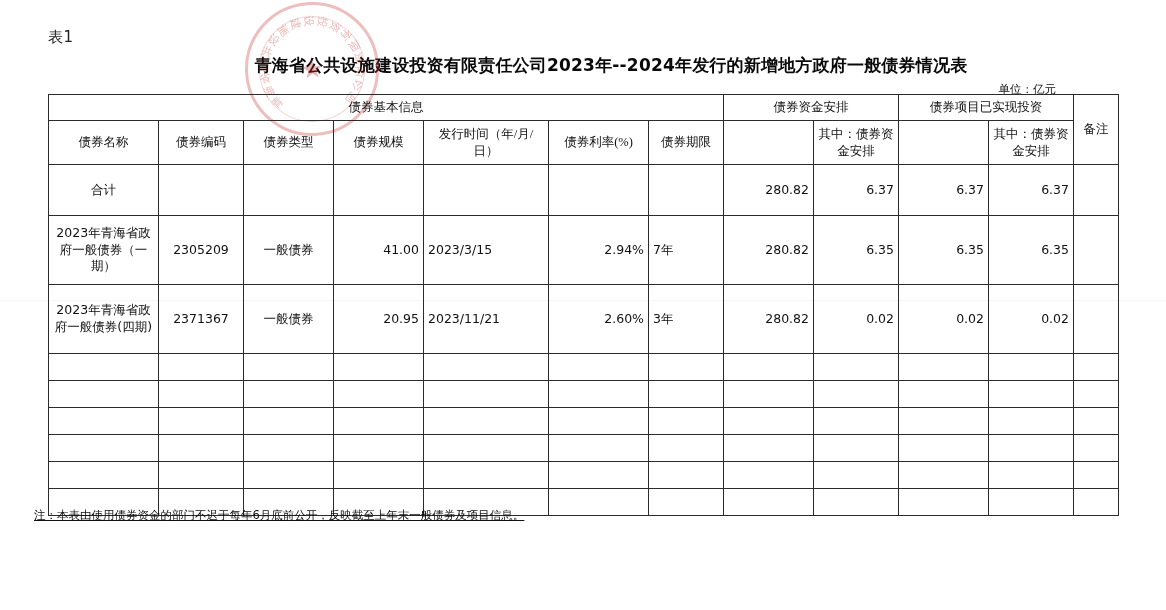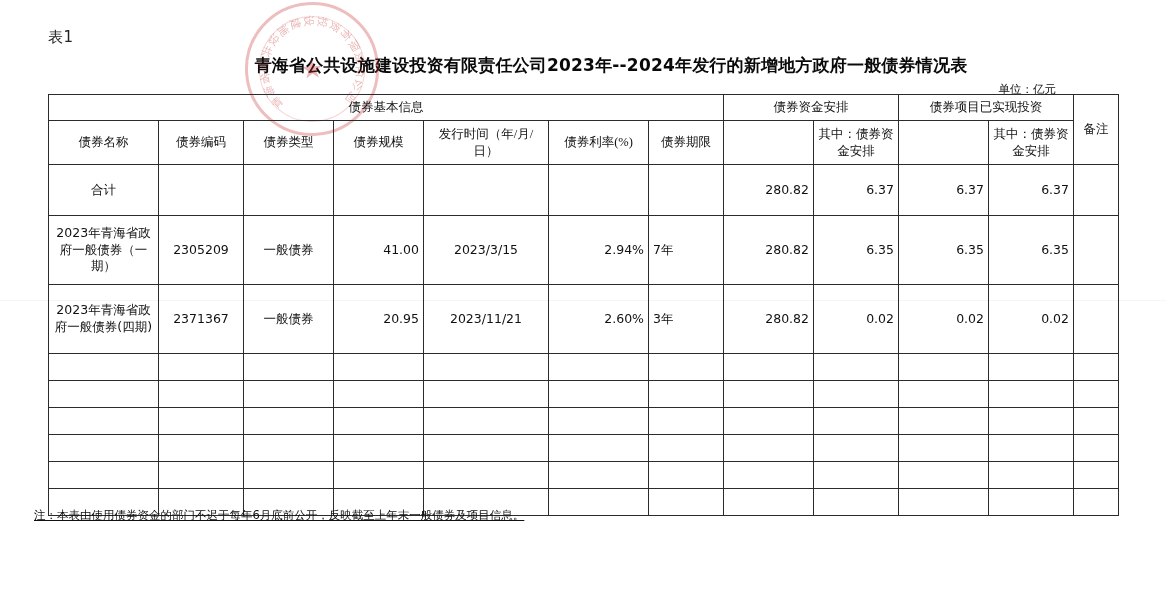--- a/index.html
+++ b/index.html
@@ -101,21 +101,21 @@
     padding-left: 6px;
   }
   .c-type {
     text-align: center;
   }
   .c-num {
     text-align: right;
     padding-right: 4px;
   }
   .c-date {
-    text-align: center;
+    text-align: left;
     padding-left: 2px;
   }
   .c-term {
     text-align: left;
     padding-left: 2px;
   }
   .c-rate {
     text-align: right;
     padding-right: 0px;
   }

